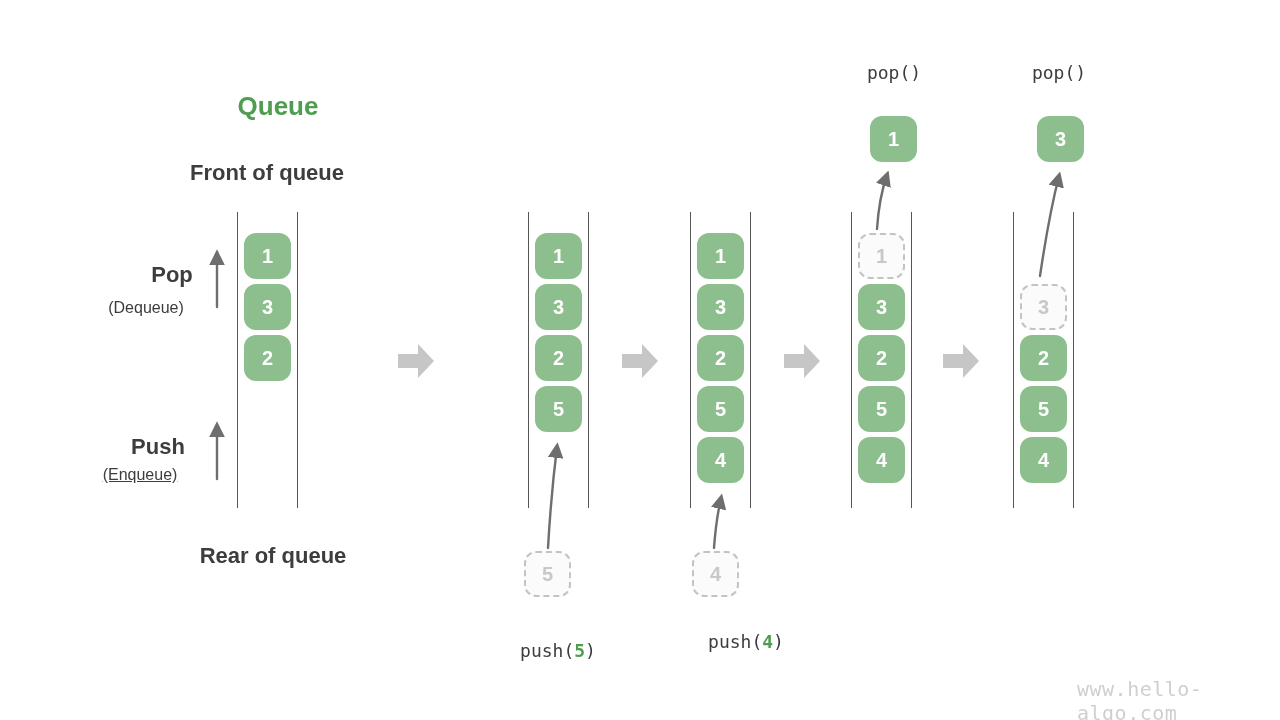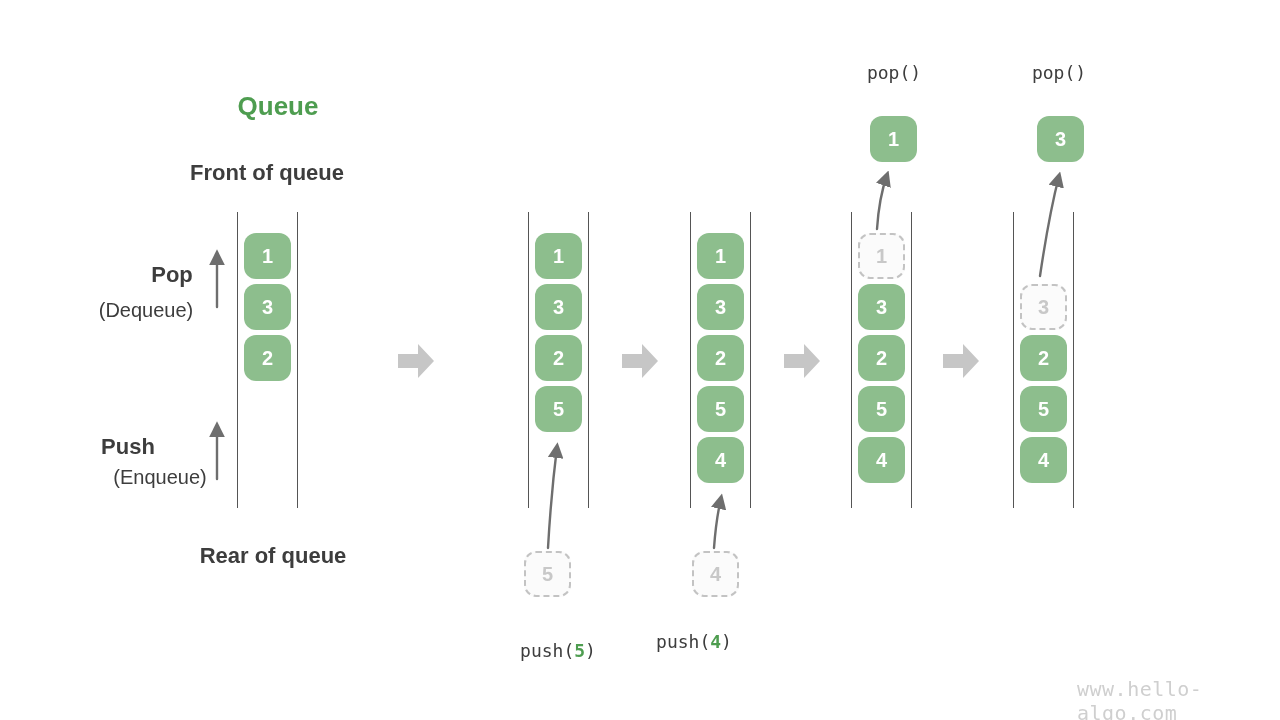--- a/index.html
+++ b/index.html
@@ -10,21 +10,21 @@
     background:#ffffff; overflow:hidden;
   }
   .abs { position:absolute; }
   .ctr { transform:translateX(-50%); white-space:nowrap; }
 
   .title {
     color:var(--title-green,#4E9D50);
     font-weight:bold; font-size:26px;
   }
   .lbl-bold { color:var(--text-dark,#3D3D3D); font-weight:bold; font-size:22px; }
-  .lbl-reg  { color:var(--text-dark,#3D3D3D); font-size:20px; }
+  .lbl-reg  { color:var(--text-dark,#3D3D3D); font-size:16px; }
 
   .mono {
     font-family:"DejaVu Sans Mono","Liberation Mono",monospace;
     font-size:18px; color:var(--text-dark,#3D3D3D);
   }
   .mono .arg { color:var(--title-green,#4E9D50); font-weight:bold; }
 
   .queue {
     position:absolute; top:212px; width:61px; height:296px;
     border-left:1.5px solid var(--line-gray,#555);
@@ -76,28 +76,28 @@
       <path d="M622,354 h20 v-10 l16,17 l-16,17 v-10 h-20 z"></path>
       <path d="M784,354 h20 v-10 l16,17 l-16,17 v-10 h-20 z"></path>
       <path d="M943,354 h20 v-10 l16,17 l-16,17 v-10 h-20 z"></path>
     </g>
   </svg>
 
   <div class="abs ctr title" style="left:278px; top:59px;margin-top:32px;">Queue</div>
   <div class="abs ctr lbl-bold" style="left:267px; top:160px;">Front of queue</div>
   <div class="abs ctr lbl-bold" style="left:156px; top:262px;margin-left:16px;">Pop</div>
   <div class="abs ctr lbl-reg" style="left:146px; top:299px;">(Dequeue)</div>
-  <div class="abs ctr lbl-bold" style="left:128px; top:434px;">Push</div>
-  <div class="abs ctr lbl-reg" style="left:160px; top:466px;">(Enqueue)</div>
+  <div class="abs ctr lbl-bold" style="left:158px; top:434px;">Push</div>
+  <div class="abs ctr lbl-reg" style="left:140px; top:466px;text-decoration:underline;">(Enqueue)</div>
   <div class="abs ctr lbl-bold" style="left:273px; top:543px;">Rear of queue</div>
 
   <div class="abs ctr mono" style="left:894px;  top:62px;">pop()</div>
   <div class="abs ctr mono" style="left:1059px; top:62px;">pop()</div>
   <div class="abs ctr mono" style="left:558px; top:640px;"><span>push(</span><span class="arg">5</span><span>)</span></div>
-  <div class="abs ctr mono" style="left:694px; top:631px;"><span>push(</span><span class="arg">4</span><span>)</span></div>
+  <div class="abs ctr mono" style="left:746px; top:631px;"><span>push(</span><span class="arg">4</span><span>)</span></div>
 
   <div class="queue" style="left:237px;">
     <div class="cell slot0">1</div>
     <div class="cell slot1">3</div>
     <div class="cell slot2">2</div>
   </div>
 
   <div class="queue" style="left:528px;">
     <div class="cell slot0">1</div>
     <div class="cell slot1">3</div>

